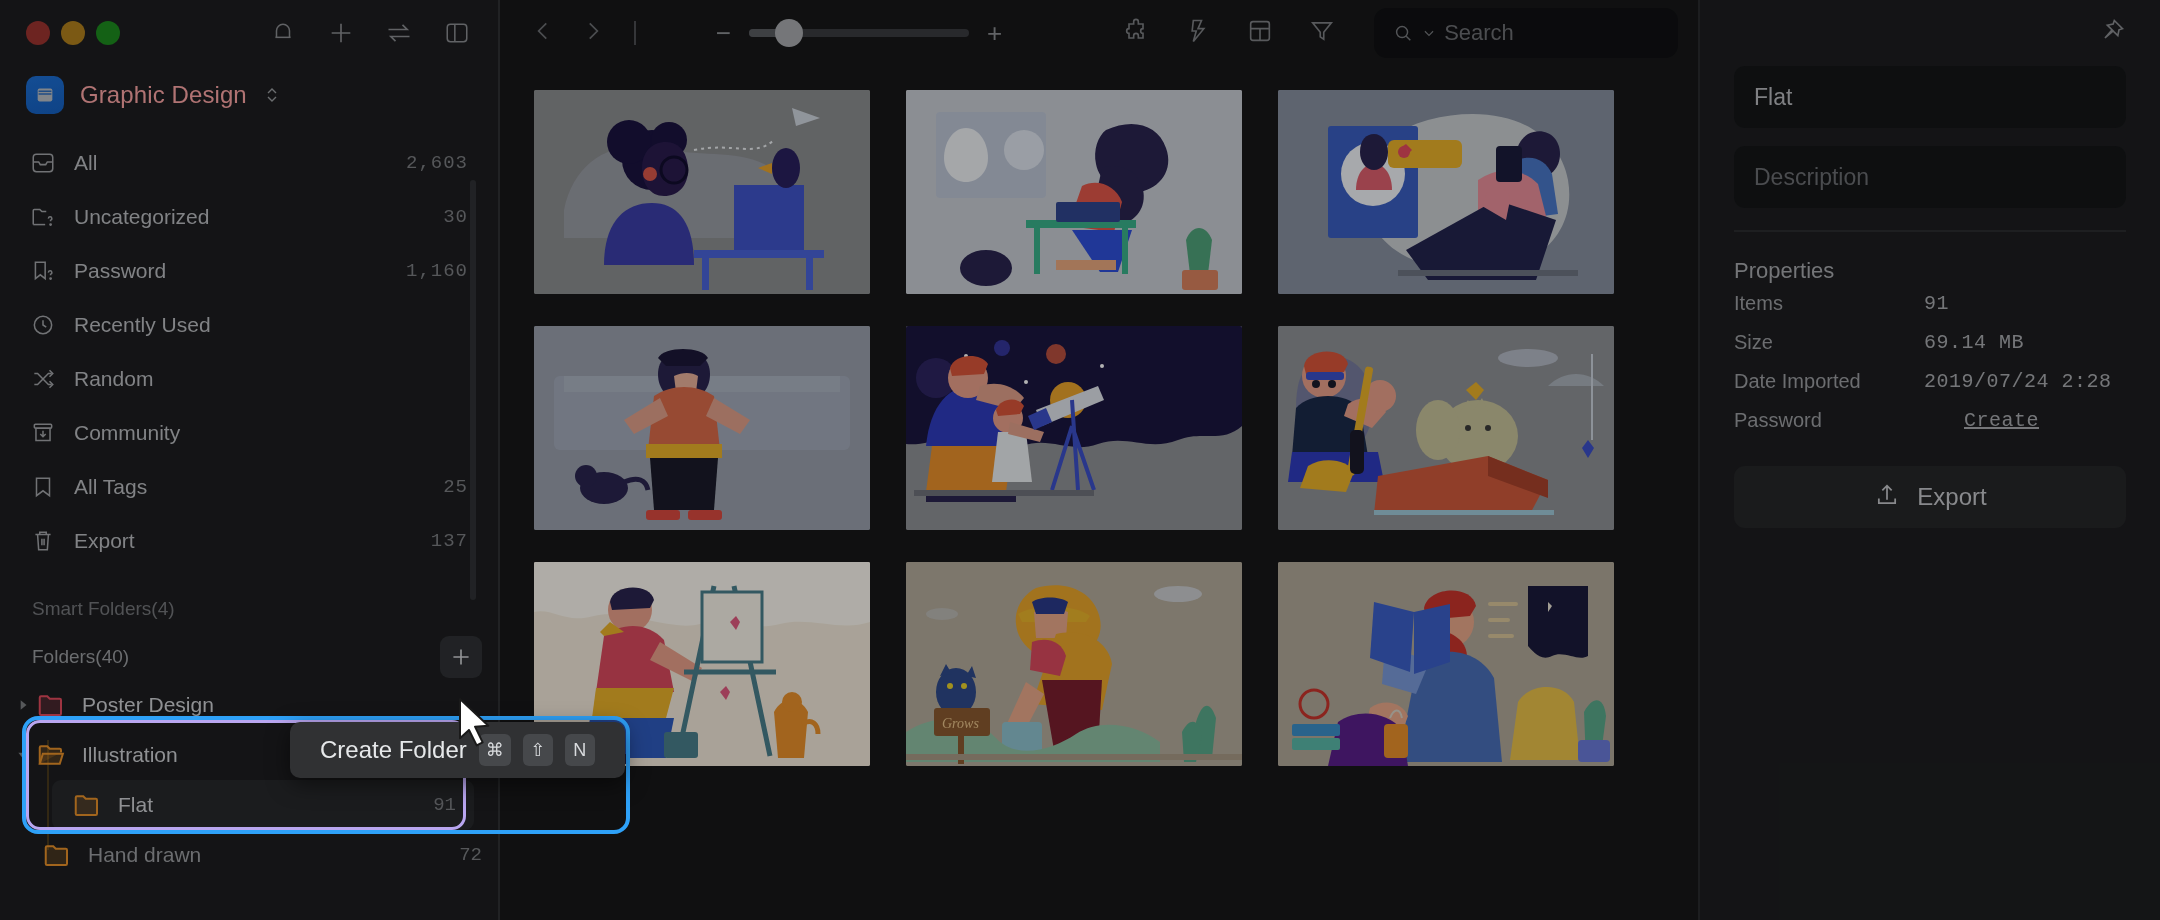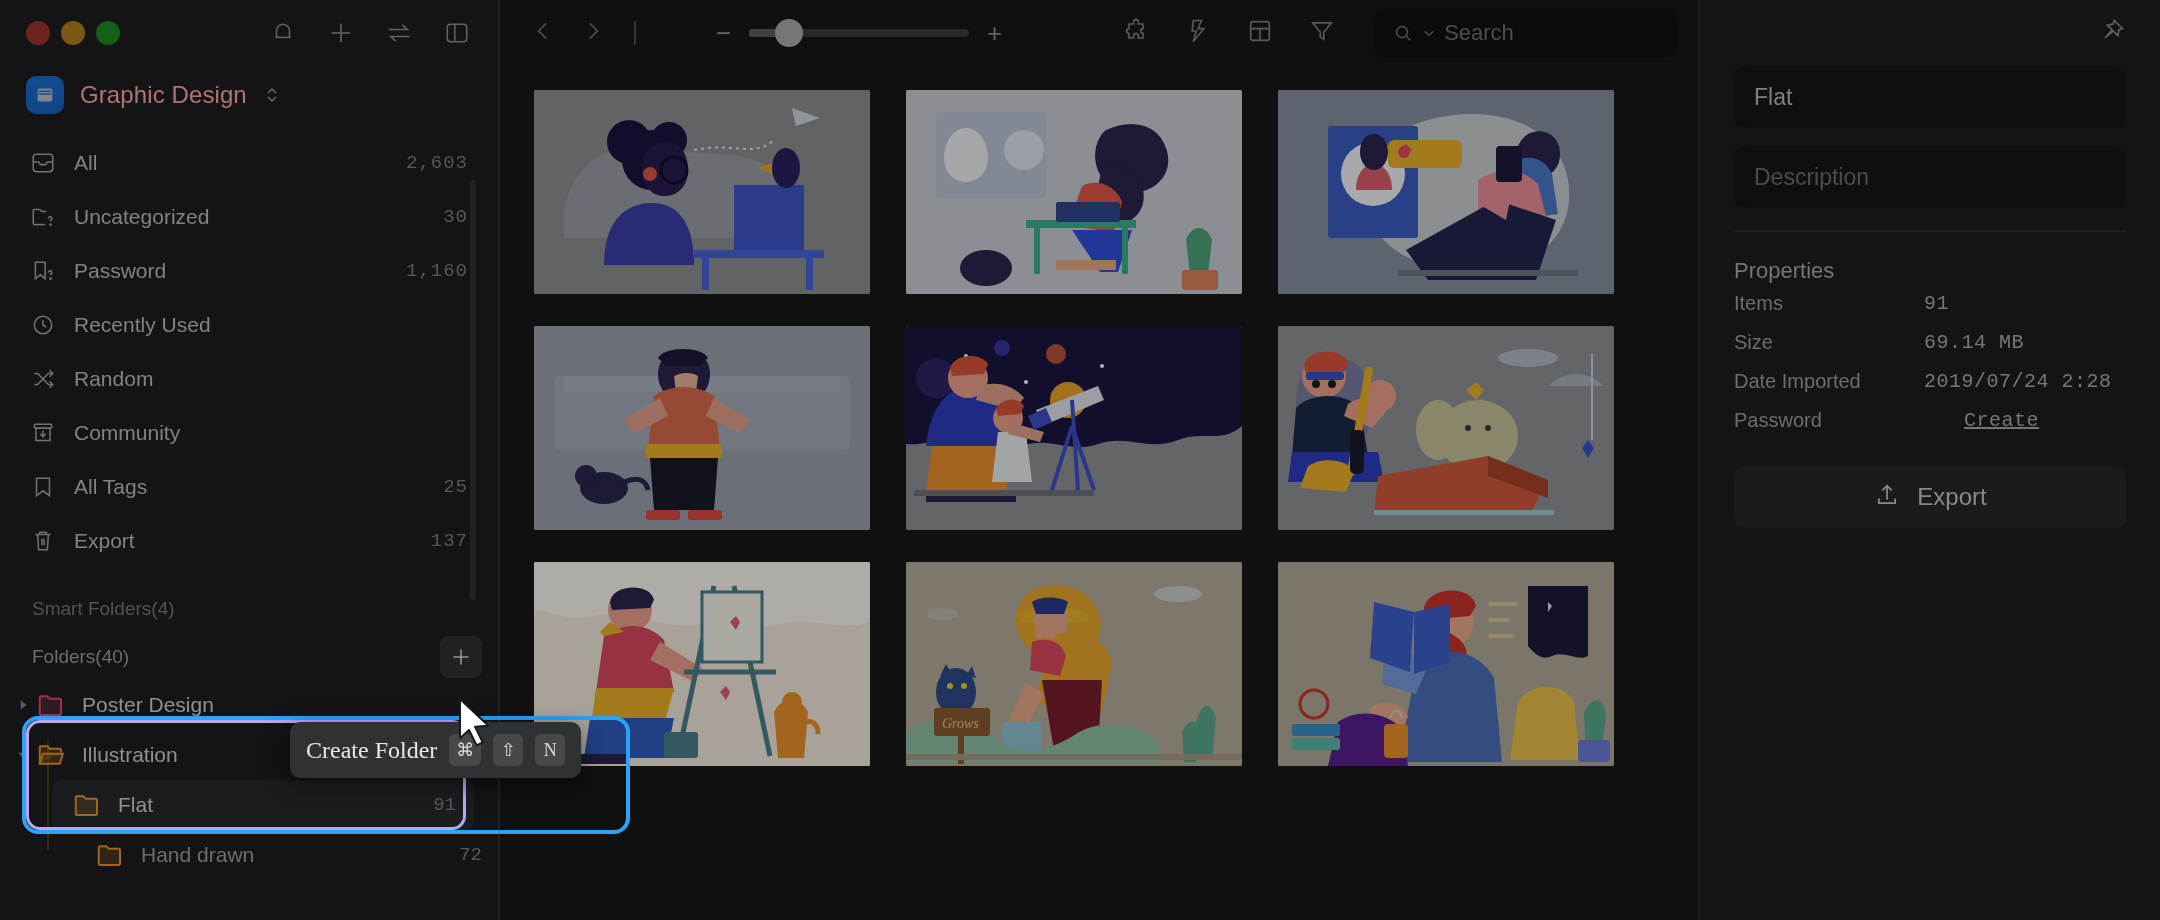--- a/index.html
+++ b/index.html
@@ -134,42 +134,41 @@
   .folder-row .fico {
     width: 34px; height: 34px; flex: 0 0 34px;
     display: flex; align-items: center; justify-content: center;
     margin-right: 14px;
   }
   .folder-row .flabel { font-size: 21px; color: #cdcfd3; }
   .folder-row .fcount {
     margin-left: auto; font-size: 19px; color: #7b7d81;
     font-family: "Liberation Mono", monospace;
   }
-  .folder-row.child { padding-left: 93px; }
+  .folder-row.child { padding-left: 40px; }
   .folder-row.child .flabel { color: #9b9da1; font-size: 21px; }
   .folder-row.selected {
     background: #27292c; border-radius: 9px;
     margin: 0 26px 0 52px; padding-left: 18px;
   }
   .tree-line {
     position: absolute; left: 47px; top: 0; bottom: 0;
     width: 2px; background: #4a3a1c;
   }
 
   
   .tooltip {
     position: absolute;
     left: 290px; top: 722px;
     background: #303133;
     border-radius: 10px;
-    padding: 12px 16px;
+    padding: 12px 30px;
     display: flex; align-items: center; gap: 12px;
     z-index: 90;
     box-shadow: 0 6px 22px rgba(0,0,0,.5);
-    font-family: Liberation Serif, serif;
   }
   .tooltip .tip-text { font-size: 24px; color: #e6e8ea; white-space: nowrap; }
   .kbd {
     min-width: 30px; height: 32px; padding: 0 7px;
     background: #46484b; border-radius: 6px;
     display: flex; align-items: center; justify-content: center;
     font-size: 18px; color: #d9dbde;
   }
 
   

